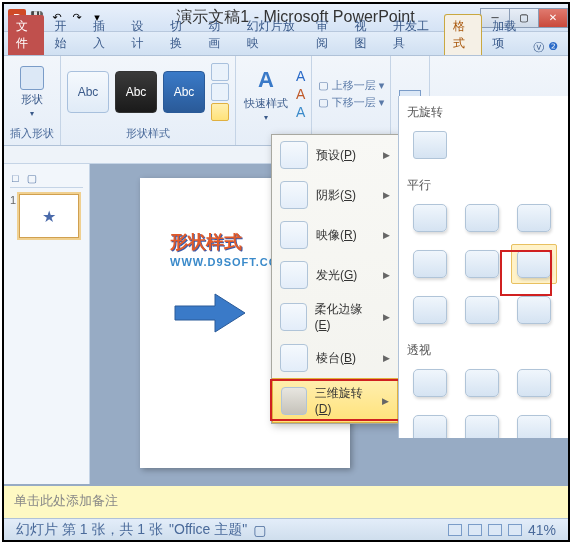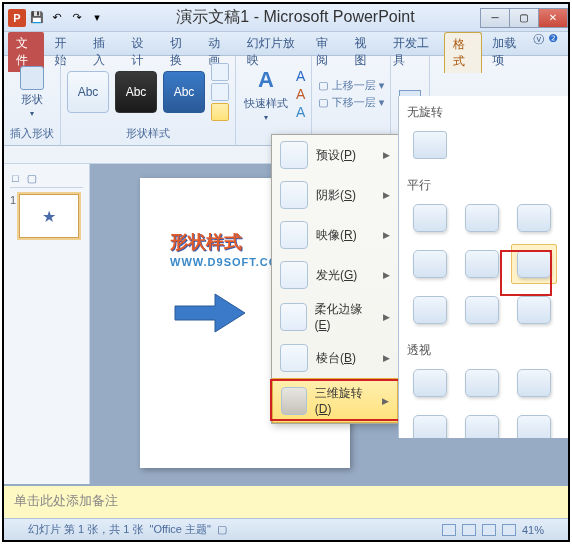--- a/index.html
+++ b/index.html
@@ -6,21 +6,21 @@
 body { width: 572px; height: 544px; background: #fff; overflow: hidden; }
 .outer { border: 2px solid #000; width: 568px; height: 540px; margin: 2px; position: relative; background: #fff; }
 .titlebar { height: 28px; background: linear-gradient(#e8f0fb, #d5e3f5); display: flex; align-items: center; border-bottom: 1px solid #b8c8dd; }
 .qat { display: flex; align-items: center; gap: 2px; padding: 0 4px; }
 .qat-icon { width: 18px; height: 18px; display: flex; align-items: center; justify-content: center; font-size: 11px; }
 .pp-icon { background: #d04a27; color: #fff; border-radius: 2px; font-weight: bold; }
 .title { flex: 1; text-align: center; font-size: 16px; color: #333; }
 .winbtns { display: flex; }
 .winbtn { width: 30px; height: 20px; border: 1px solid #8a9cb5; background: linear-gradient(#e8eef7, #cfdae8); display: flex; align-items: center; justify-content: center; font-size: 10px; margin-left: -1px; }
 .winbtn.close { background: linear-gradient(#e07a6f, #c9493b); color: #fff; }
-.tabs { height: 24px; background: linear-gradient(#e3edf9, #d0e0f2); display: flex; align-items: flex-start; padding: 0 4px; gap: 2px; font-size: 12px; border-bottom: 1px solid #b0c2d8; }
+.tabs { height: 24px; background: linear-gradient(#e3edf9, #d0e0f2); display: flex; align-items: flex-end; padding: 0 4px; gap: 2px; font-size: 12px; border-bottom: 1px solid #b0c2d8; }
 .tab { padding: 3px 8px; cursor: pointer; color: #3a5a8a; }
 .tab.file { background: #c0504d; color: #fff; border-radius: 2px 2px 0 0; }
 .tab.active { background: #f5f0e6; border: 1px solid #c9a840; border-bottom: none; color: #a8560a; border-radius: 3px 3px 0 0; }
 .tab-end { margin-left: auto; display: flex; gap: 4px; padding-right: 6px; color: #3a5a8a; font-size: 11px; }
 .ribbon { height: 90px; background: linear-gradient(#f2f6fb, #e6eef8); border-bottom: 1px solid #b0c2d8; display: flex; }
 .group { border-right: 1px solid #c5d4e6; display: flex; flex-direction: column; align-items: center; padding: 4px 6px; }
 .group-content { flex: 1; display: flex; align-items: center; gap: 6px; }
 .group-label { font-size: 11px; color: #4a6a9a; padding-top: 2px; }
 .big-btn { display: flex; flex-direction: column; align-items: center; gap: 2px; font-size: 11px; color: #3a5a8a; padding: 2px; }
 .shape-ico { width: 24px; height: 24px; border: 1px solid #7a9cc8; background: #dce8f6; border-radius: 3px; }
@@ -41,21 +41,21 @@
 .thumb-num { font-size: 11px; color: #666; }
 .thumb-slide { width: 60px; height: 44px; background: #fff; border: 1px solid #d0a050; box-shadow: 0 0 0 2px #f0d090; display: flex; align-items: center; justify-content: center; }
 .star { color: #4a6aaa; font-size: 16px; }
 .canvas { flex: 1; background: #97abc4; position: relative; overflow: hidden; }
 .slide { position: absolute; left: 50px; top: 14px; width: 210px; height: 290px; background: #fff; box-shadow: 2px 2px 6px rgba(0,0,0,.3); }
 .watermark { position: absolute; left: 30px; top: 52px; font-size: 18px; font-weight: bold; }
 .wm1 { color: #e05a2a; text-shadow: 1px 1px #3a5aaa; }
 .wm2 { color: #3a8aca; font-size: 11px; letter-spacing: 1px; display: block; margin-top: 2px; }
 .big-arrow { position: absolute; left: 30px; top: 110px; width: 80px; height: 50px; }
 .notes { height: 34px; background: #fef9c3; border-top: 2px solid #97abc4; padding: 6px 10px; font-size: 13px; color: #888; }
-.status { height: 22px; background: linear-gradient(#e3edf9, #cfdeed); display: flex; align-items: center; font-size: 11px; color: #4a6a9a; padding: 0 24px; gap: 6px; border-top: 1px solid #b0c2d8; }
+.status { height: 22px; background: linear-gradient(#e3edf9, #cfdeed); display: flex; align-items: center; font-size: 14px; color: #4a6a9a; padding: 0 12px; gap: 6px; border-top: 1px solid #b0c2d8; }
 .status-right { margin-left: auto; display: flex; gap: 6px; align-items: center; }
 .view-ico { width: 14px; height: 12px; border: 1px solid #7a9cc8; background: #dce8f6; }
 
 
 .dropdown { position: absolute; left: 267px; top: 130px; width: 128px; background: linear-gradient(#f8f8f5, #f3f3ee); border: 1px solid #a8a8a0; box-shadow: 2px 2px 8px rgba(0,0,0,.25); }
 .dd-item { display: flex; align-items: center; gap: 8px; padding: 6px 8px; font-size: 12px; color: #333; position: relative; }
 .dd-item .sq { width: 28px; height: 28px; border: 1px solid #b0c4d8; background: linear-gradient(#f5f9fd, #e3edf9); border-radius: 4px; }
 .dd-item .arr { margin-left: auto; font-size: 9px; color: #666; }
 .dd-item.sel { background: linear-gradient(#ffefb0, #ffe27a); border: 1px solid #e0b040; }
 .dd-item.sel .sq { background: linear-gradient(#e8e6e0, #c5c2ba); }

